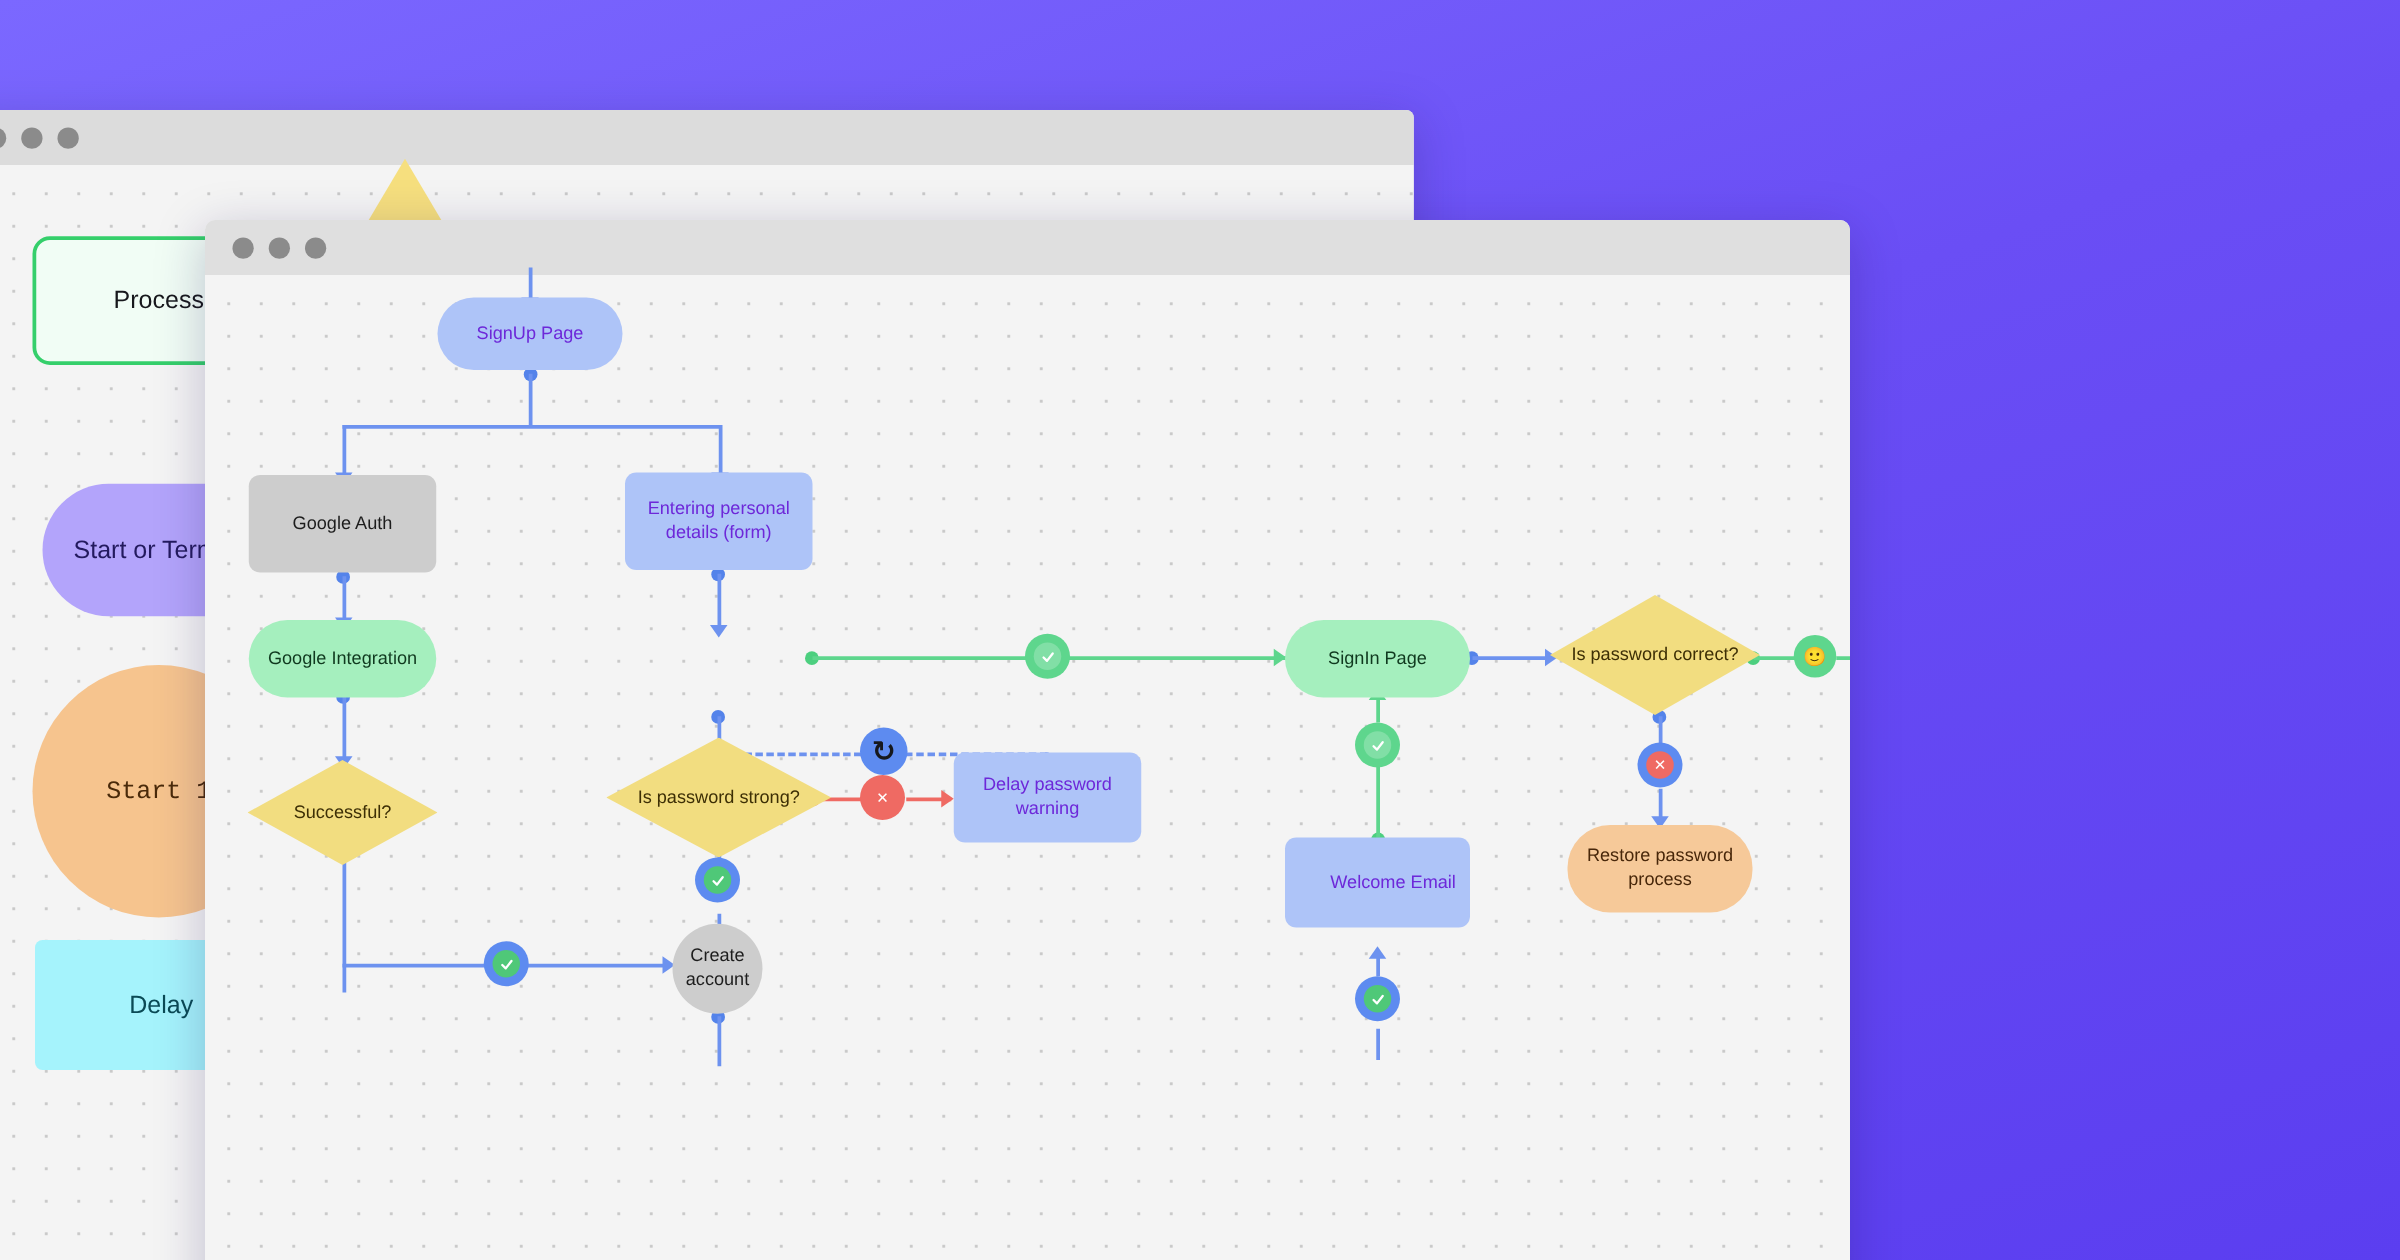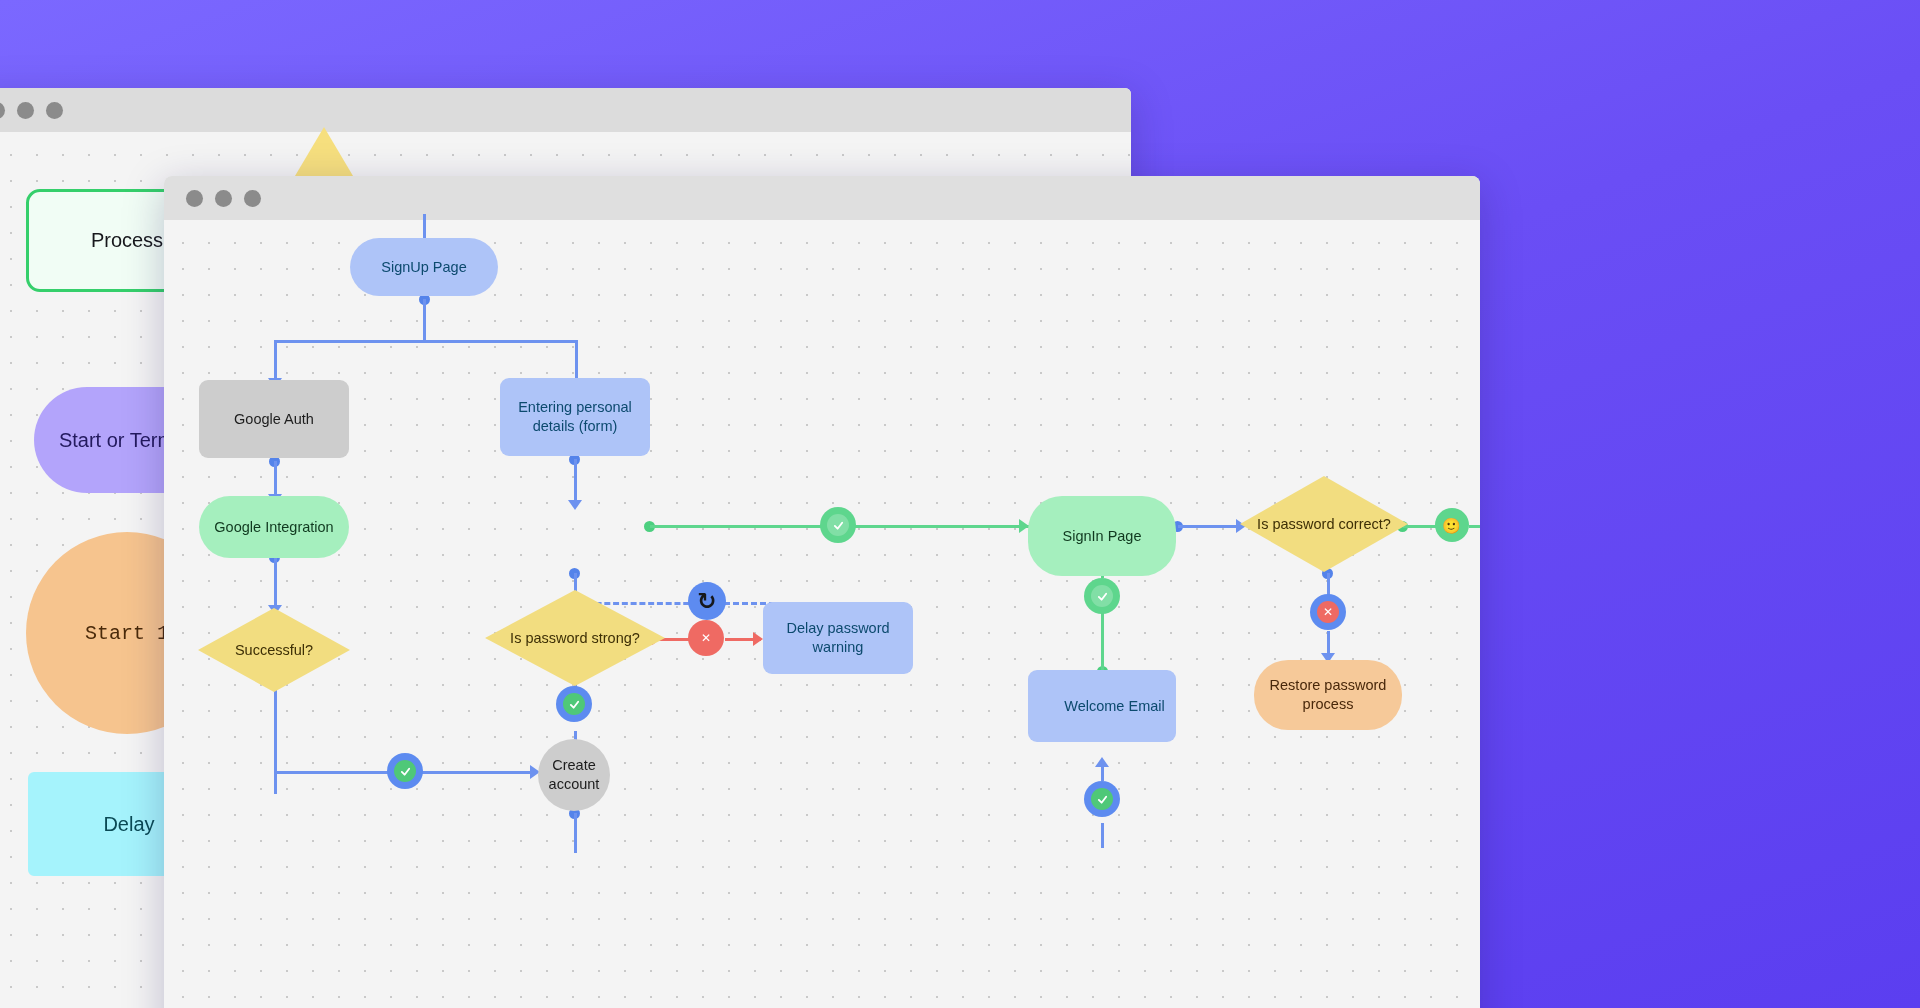--- a/index.html
+++ b/index.html
@@ -33,38 +33,38 @@
 
   .legend-shape{position:absolute;display:flex;align-items:center;justify-content:center;
                 font-size:20px;font-weight:400;text-align:center;line-height:1.25;}
   #lg-process{left:60px;top:57px;width:196px;height:97px;border:3px solid #35cf6b;
               border-radius:14px;background:#f1fdf5;color:#17181c;}
   #lg-terminator{left:68px;top:255px;width:215px;height:106px;border-radius:53px;
                  background:#b3a4fb;color:#231a5e;}
   #lg-start1{left:60px;top:400px;width:202px;height:202px;border-radius:50%;
              background:#f6c48e;color:#4a2a0a;font-family:Liberation Mono, monospace;}
   #lg-delay{left:62px;top:620px;width:202px;height:104px;border-radius:6px 52px 52px 6px;
-            background:#a5f3fc;color:#0a4a55;margin-top:20px;}
+            background:#a5f3fc;color:#0a4a55;}
 
   .lg-tri{position:absolute;width:0;height:0;border-left:64px solid transparent;
           border-right:64px solid transparent;border-bottom:108px solid #f6df7e;}
   .lg-box{position:absolute;border-radius:9px;}
 
   
   #frontWindow{left:164px;top:176px;width:1316px;height:1000px;}
   #frontWindow .titlebar{height:44px;background:#dfdfdf;}
 
   
   .node{position:absolute;display:flex;align-items:center;justify-content:center;
         text-align:center;line-height:1.28;font-size:14.5px;font-weight:500;
         box-sizing:border-box;padding:4px 8px;}
   .n-round{border-radius:34px;}
   .n-rect{border-radius:9px;}
   .n-circle{border-radius:50%;}
-  .blue{background:#aec4f8;color:#0c4a6e;align-items:center;}
+  .blue{background:#aec4f8;color:#6d28d9;align-items:center;}
   .grey{background:#cdcdcd;color:#1d1d1d;}
   .green{background:#a5efbe;color:#10391f;}
   .orange{background:#f6c999;color:#48270a;}
 
   .diamond{position:absolute;}
   .diamond > .dshape{position:absolute;inset:0;background:#f2dd80;
      clip-path:polygon(50% 0,100% 50%,50% 100%,0 50%);}
   .diamond > .dlabel{position:absolute;inset:0;display:flex;align-items:center;
      justify-content:center;font-size:14.5px;font-weight:500;color:#3d2f05;white-space:nowrap;}
 
@@ -256,21 +256,21 @@
 
       <div class="node n-rect blue" style="left:599px;top:382px;width:150px;height:72px;">
         <span>Delay password warning</span>
       </div>
 
       <div class="node n-circle grey" style="left:374px;top:519px;width:72px;height:72px;flex-direction:column;">
         <span>Create</span>
         <span>account</span>
       </div>
 
-      <div class="node n-round green" style="left:864px;top:276px;width:148px;height:80px;">
+      <div class="node n-round green" style="left:864px;top:276px;width:148px;height:62px;">
         <span>SignIn Page</span>
       </div>
 
       <div class="diamond" style="left:1076px;top:256px;width:168px;height:96px;">
         <div class="dshape"></div>
         <div class="dlabel">Is password correct?</div>
       </div>
 
       <div class="node n-round orange" style="left:1090px;top:440px;width:148px;height:70px;flex-direction:column;">
         <span>Restore password</span>

